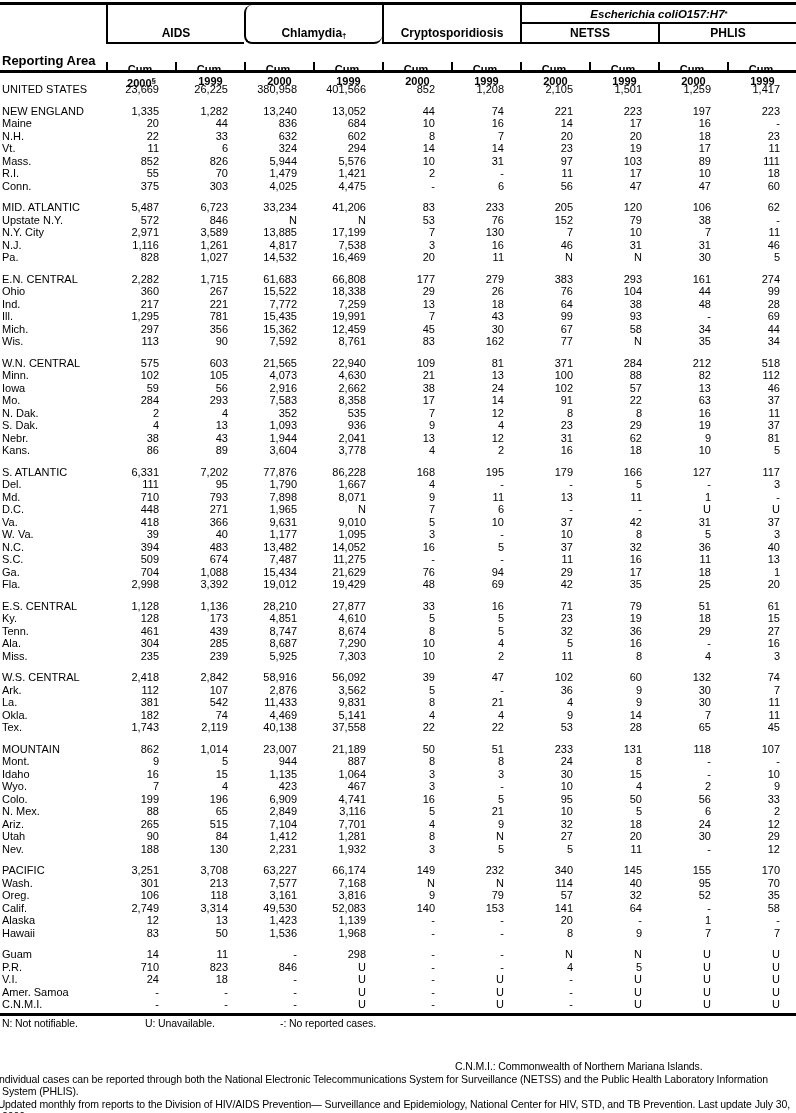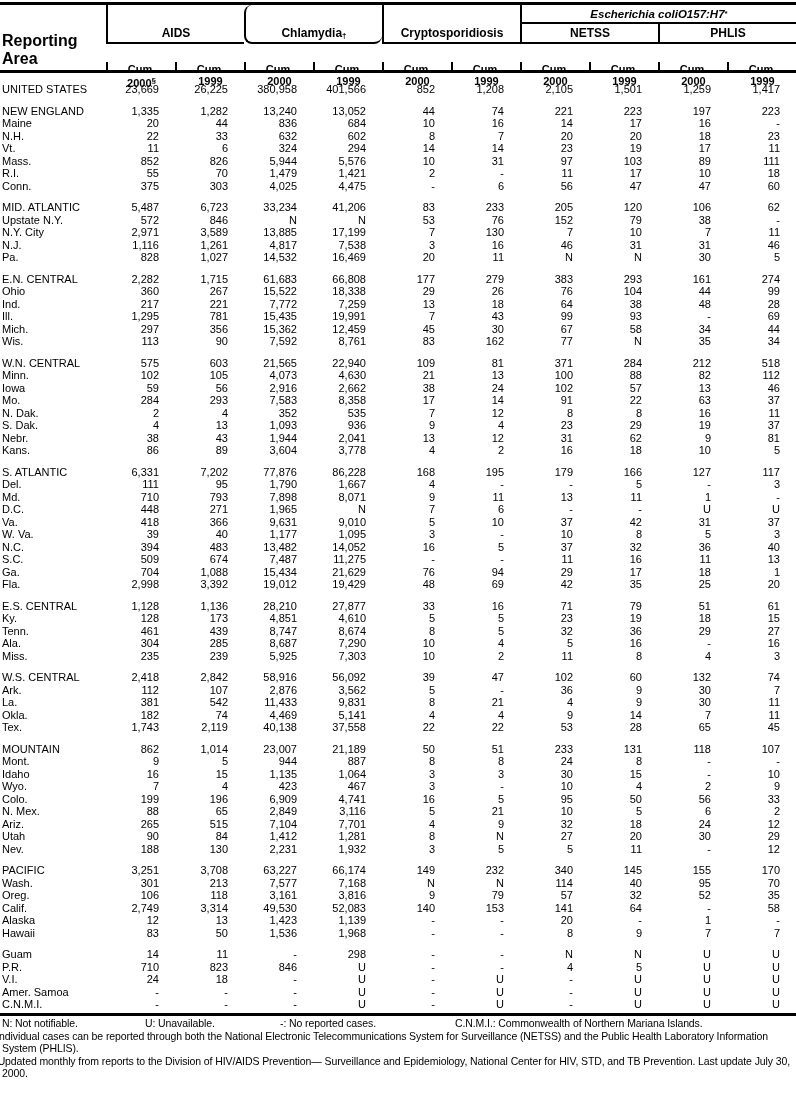--- a/index.html
+++ b/index.html
@@ -16,21 +16,21 @@
     margin-top:2px;
     border-top:3px solid #000; border-bottom:3px solid #000;
     display:grid;
     grid-template-columns:106px repeat(10, 69px);
     grid-template-rows:19px 20px 26px;
     font-weight:bold;
   }
   .h-reporting {
     grid-column:1; grid-row:1/4;
     display:flex; align-items:flex-end;
-    padding:0 0 2px 2px; font-size:16px;
+    padding:0 0 2px 2px; font-size:13px;
   }
   .h-group {
     display:flex; align-items:flex-end; justify-content:center;
     border-bottom:2px solid #000; border-left:2px solid #000;
     font-size:12px; padding-bottom:2px; white-space:nowrap;
   }
   .h-aids   { grid-column:2/4;  grid-row:1/3; }
   .h-chl    { grid-column:4/6;  grid-row:1/3;border-radius:8px; }
   .h-crypto { grid-column:6/8;  grid-row:1/3; }
   .h-ecoli  { grid-column:8/12; grid-row:1; align-items:center; padding-bottom:0; font-size:11.5px; }
@@ -53,21 +53,21 @@
   .cell.num   { text-align:right; padding-right:16px; white-space:nowrap; }
   
   .footnotes {
     margin-top:2px; border-top:3px solid #000;
     font-size:10.5px; line-height:11.5px; padding-top:2px; letter-spacing:-0.1px;
   }
   .legend { display:flex; padding-left:2px;justify-content:center; }
   .legend .lg1 { width:143px; }
   .legend .lg2 { width:135px; }
   .legend .lg3 { width:175px; }
-  .legend .lg4 { flex:1; }
+  .legend .lg4 { flex:1;margin-top:43px; }
   .fn { padding-left:2px; text-indent:-10px; }
   .fnm { font-size:8.5px; vertical-align:3px; padding-right:1px; }
   .fn i { font-style:italic; }
 </style>
 </head>
 <body>
 
 <div class="page">
 
 

